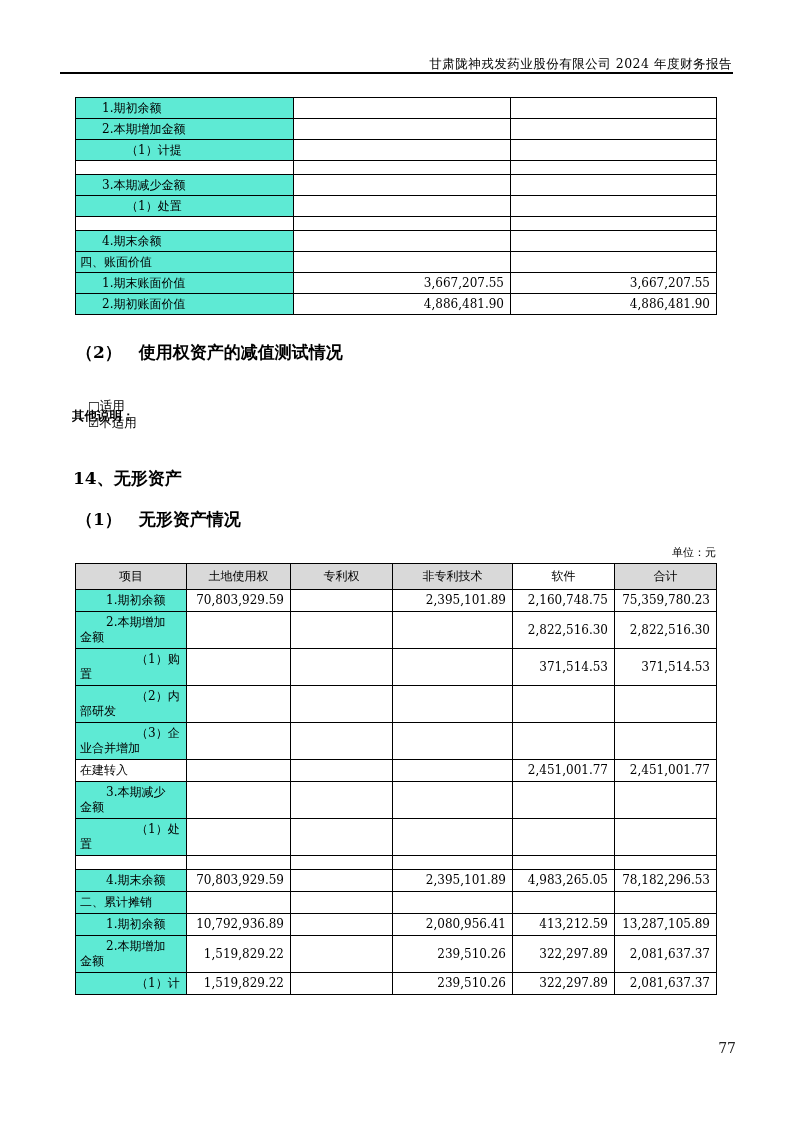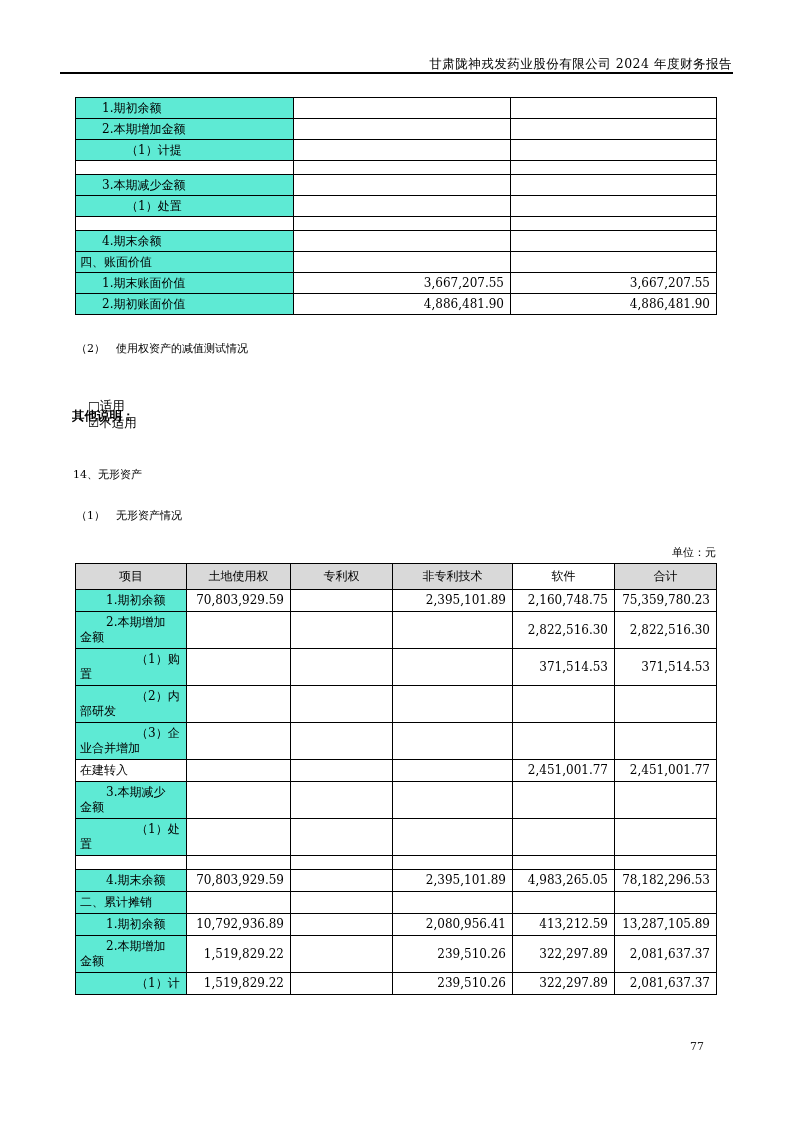--- a/index.html
+++ b/index.html
@@ -46,38 +46,38 @@
   .lease-table .ind1 { text-indent:22px; }
   .lease-table .ind2 { text-indent:46px; }
   
   .intan-table { position:absolute; top:563px; left:75px; width:641px; }
   .intan-table th { padding:5px 12px; }
   .intan-table .ind1 { text-indent:26px; }
   .intan-table .ind2 { text-indent:56px;margin-top:24px; }
   
   .h-sub {
     position:absolute;
-    font-size:11px; font-weight:normal;
+    font-size:17px; font-weight:bold;
     white-space:pre;
   }
   .sec2-heading   { top:341px; left:76px; }
   .sec14-heading  { top:467px; left:73px; }
   .sec14-sub      { top:508px; left:76px; }
   .body-line {
     position:absolute; font-size:12.5px; white-space:pre;
   }
   .applicable-line { top:383px; left:72px; }
   .other-note      { top:408px; left:72px;font-weight:bold; }
   .unit-label {
     position:absolute; top:545px; right:77px;
     font-size:11px;
   }
   .page-num {
-    position:absolute; top:1040px; right:89px;
-    font-size:11px; color:#222;
+    position:absolute; top:1040px; right:57px;
+    font-size:14px; color:#222;
   }
   .chk { display:inline-block; }
 </style>
 </head>
 <body>
 
 <div class="page">
 
   <div class="doc-header">甘肃陇神戎发药业股份有限公司 2024 年度财务报告</div>
   <div class="header-rule"></div>

